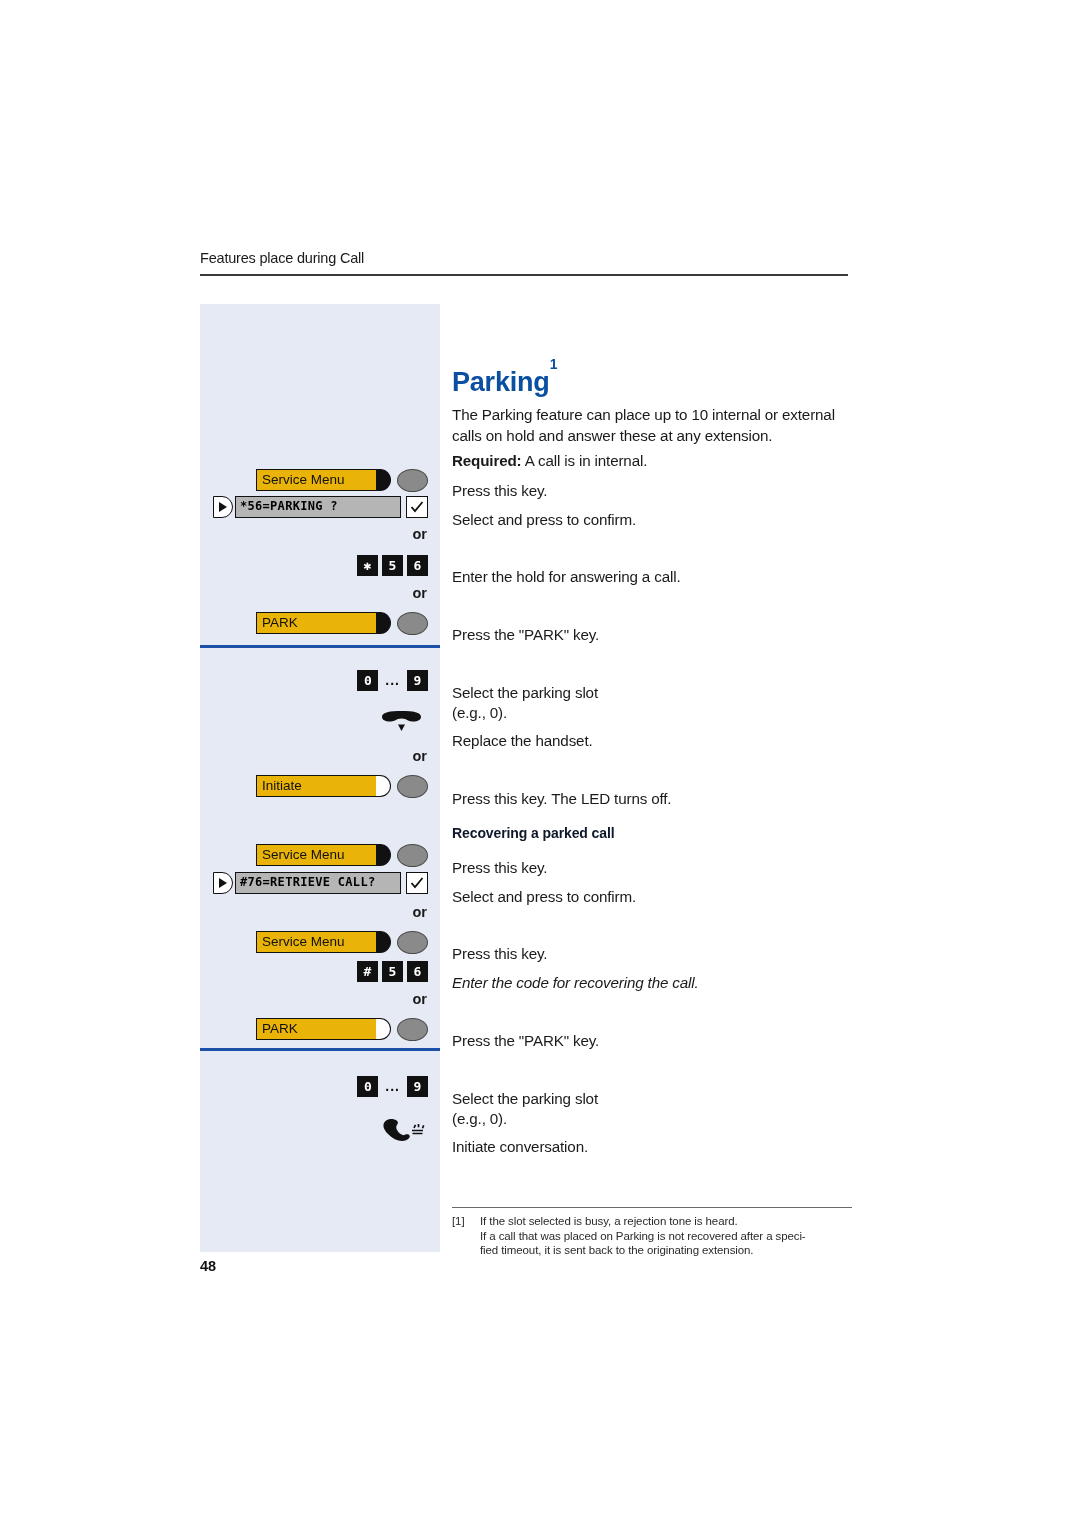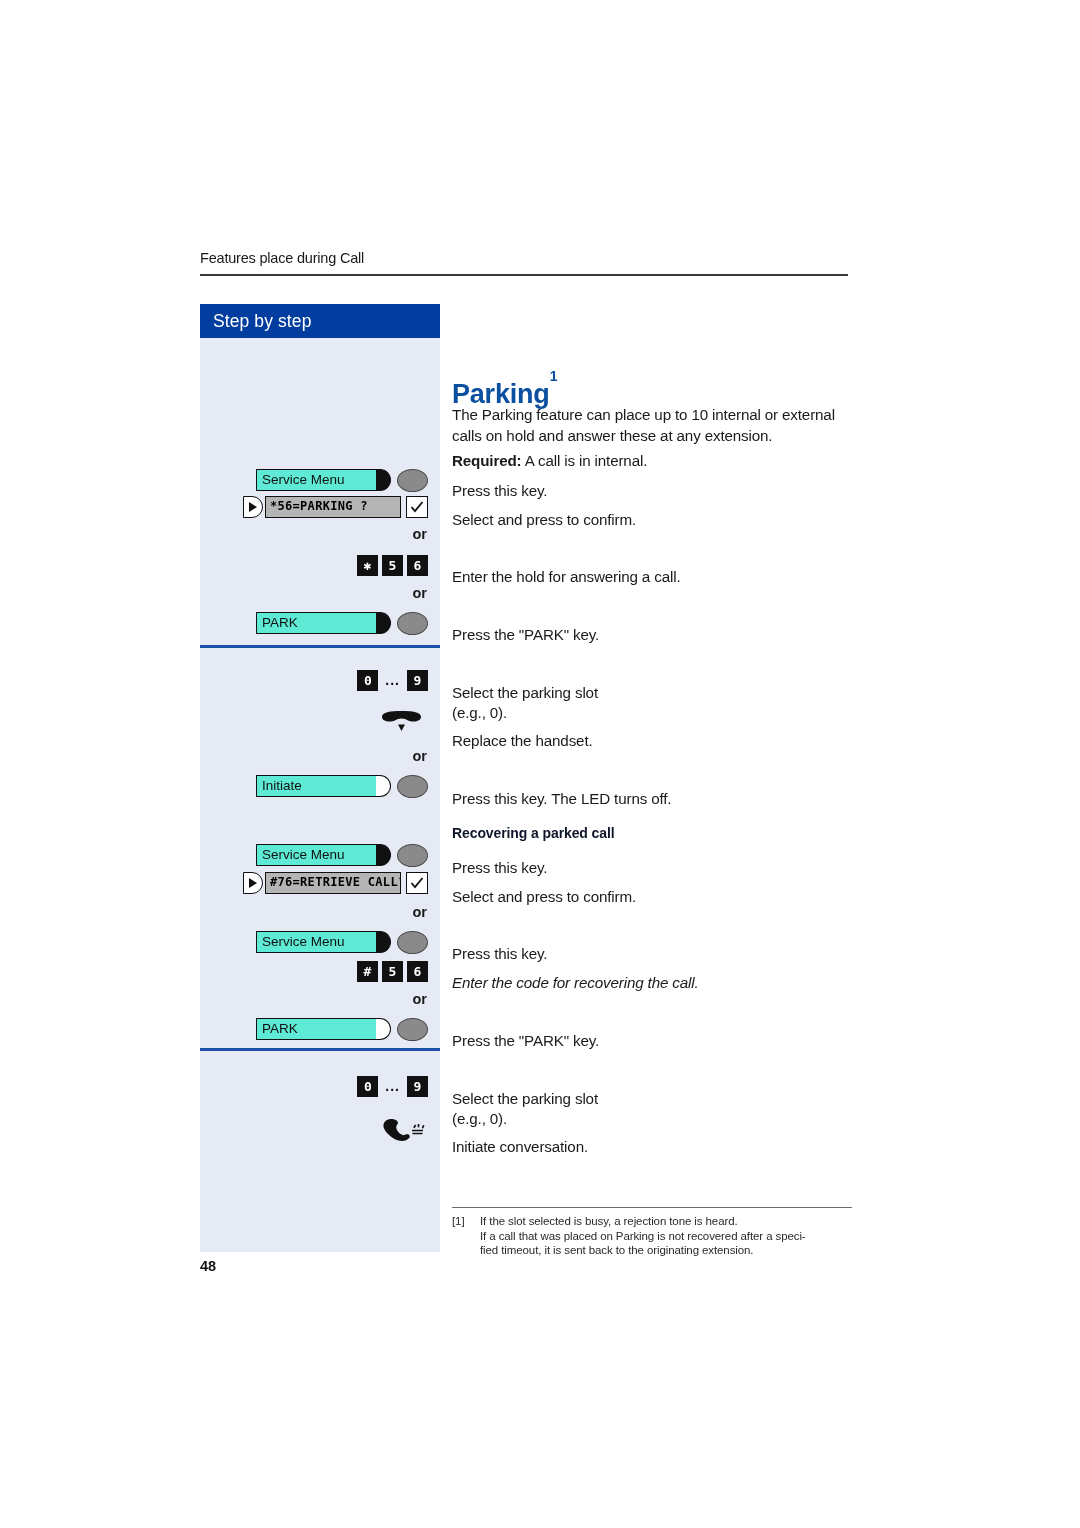--- a/index.html
+++ b/index.html
@@ -84,21 +84,21 @@
   }
 
   
   .fnkey {
     display: inline-flex;
     align-items: center;
   }
   .fnkey .keylabel {
     position: relative;
     height: 22px;
-    background: #5eead4;
+    background: #eab308;
     border: 1.4px solid #111111;
     border-right: none;
     box-sizing: border-box;
     font-size: 13.5px;
     line-height: 19px;
     padding-left: 5px;
     padding-right: 4px;
     white-space: nowrap;
     color: #111111;
     min-width: 120px;
@@ -144,21 +144,21 @@
     left: 5px;
     top: 4.5px;
     width: 0;
     height: 0;
     border-left: 8px solid #111111;
     border-top: 5.5px solid transparent;
     border-bottom: 5.5px solid transparent;
   }
   .dispitem .disp-bar {
     height: 22px;
-    width: 136px;
+    width: 166px;
     background: #b5b5b5;
     border: 1.5px solid #111111;
     box-sizing: border-box;
     font-family: "DejaVu Sans Mono", monospace;
     font-size: 12px;
     font-weight: bold;
     line-height: 19px;
     padding-left: 4px;
     color: #000000;
     white-space: nowrap;
@@ -222,21 +222,21 @@
     width: 240px;
     left: 0;
     padding-right: 15px;
     box-sizing: border-box;
     text-align: right;
   }
 
   .h1-title {
     position: absolute;
     left: 452px;
-    top: 361px;
+    top: 349px;
     font-size: 27px;
     color: #0a4fa0;
     letter-spacing: -0.2px;
   }
   .h1-title sup { font-size: 14px; top: -0.85em; position: relative; }
 
   .body-text {
     position: absolute;
     left: 452px;
     font-size: 15.2px;
@@ -290,21 +290,20 @@
 </head>
 <body>
 
 <div class="page-header">
   <span class="hdr-text">Features place during Call</span>
   <span class="hdr-rule"></span>
 </div>
 
 <div class="sidebar">
 
-  <div class="sidebar-title">Step by step</div>
 
   <div class="divider" id="divider-1"></div>
   <div class="divider" id="divider-2"></div>
 
   <div class="srow" style="top:164px;">
     <span class="fnkey">
       <span class="keylabel">Service Menu</span>
       <span class="keytip"></span>
       <span class="keybtn"></span>
     </span>

